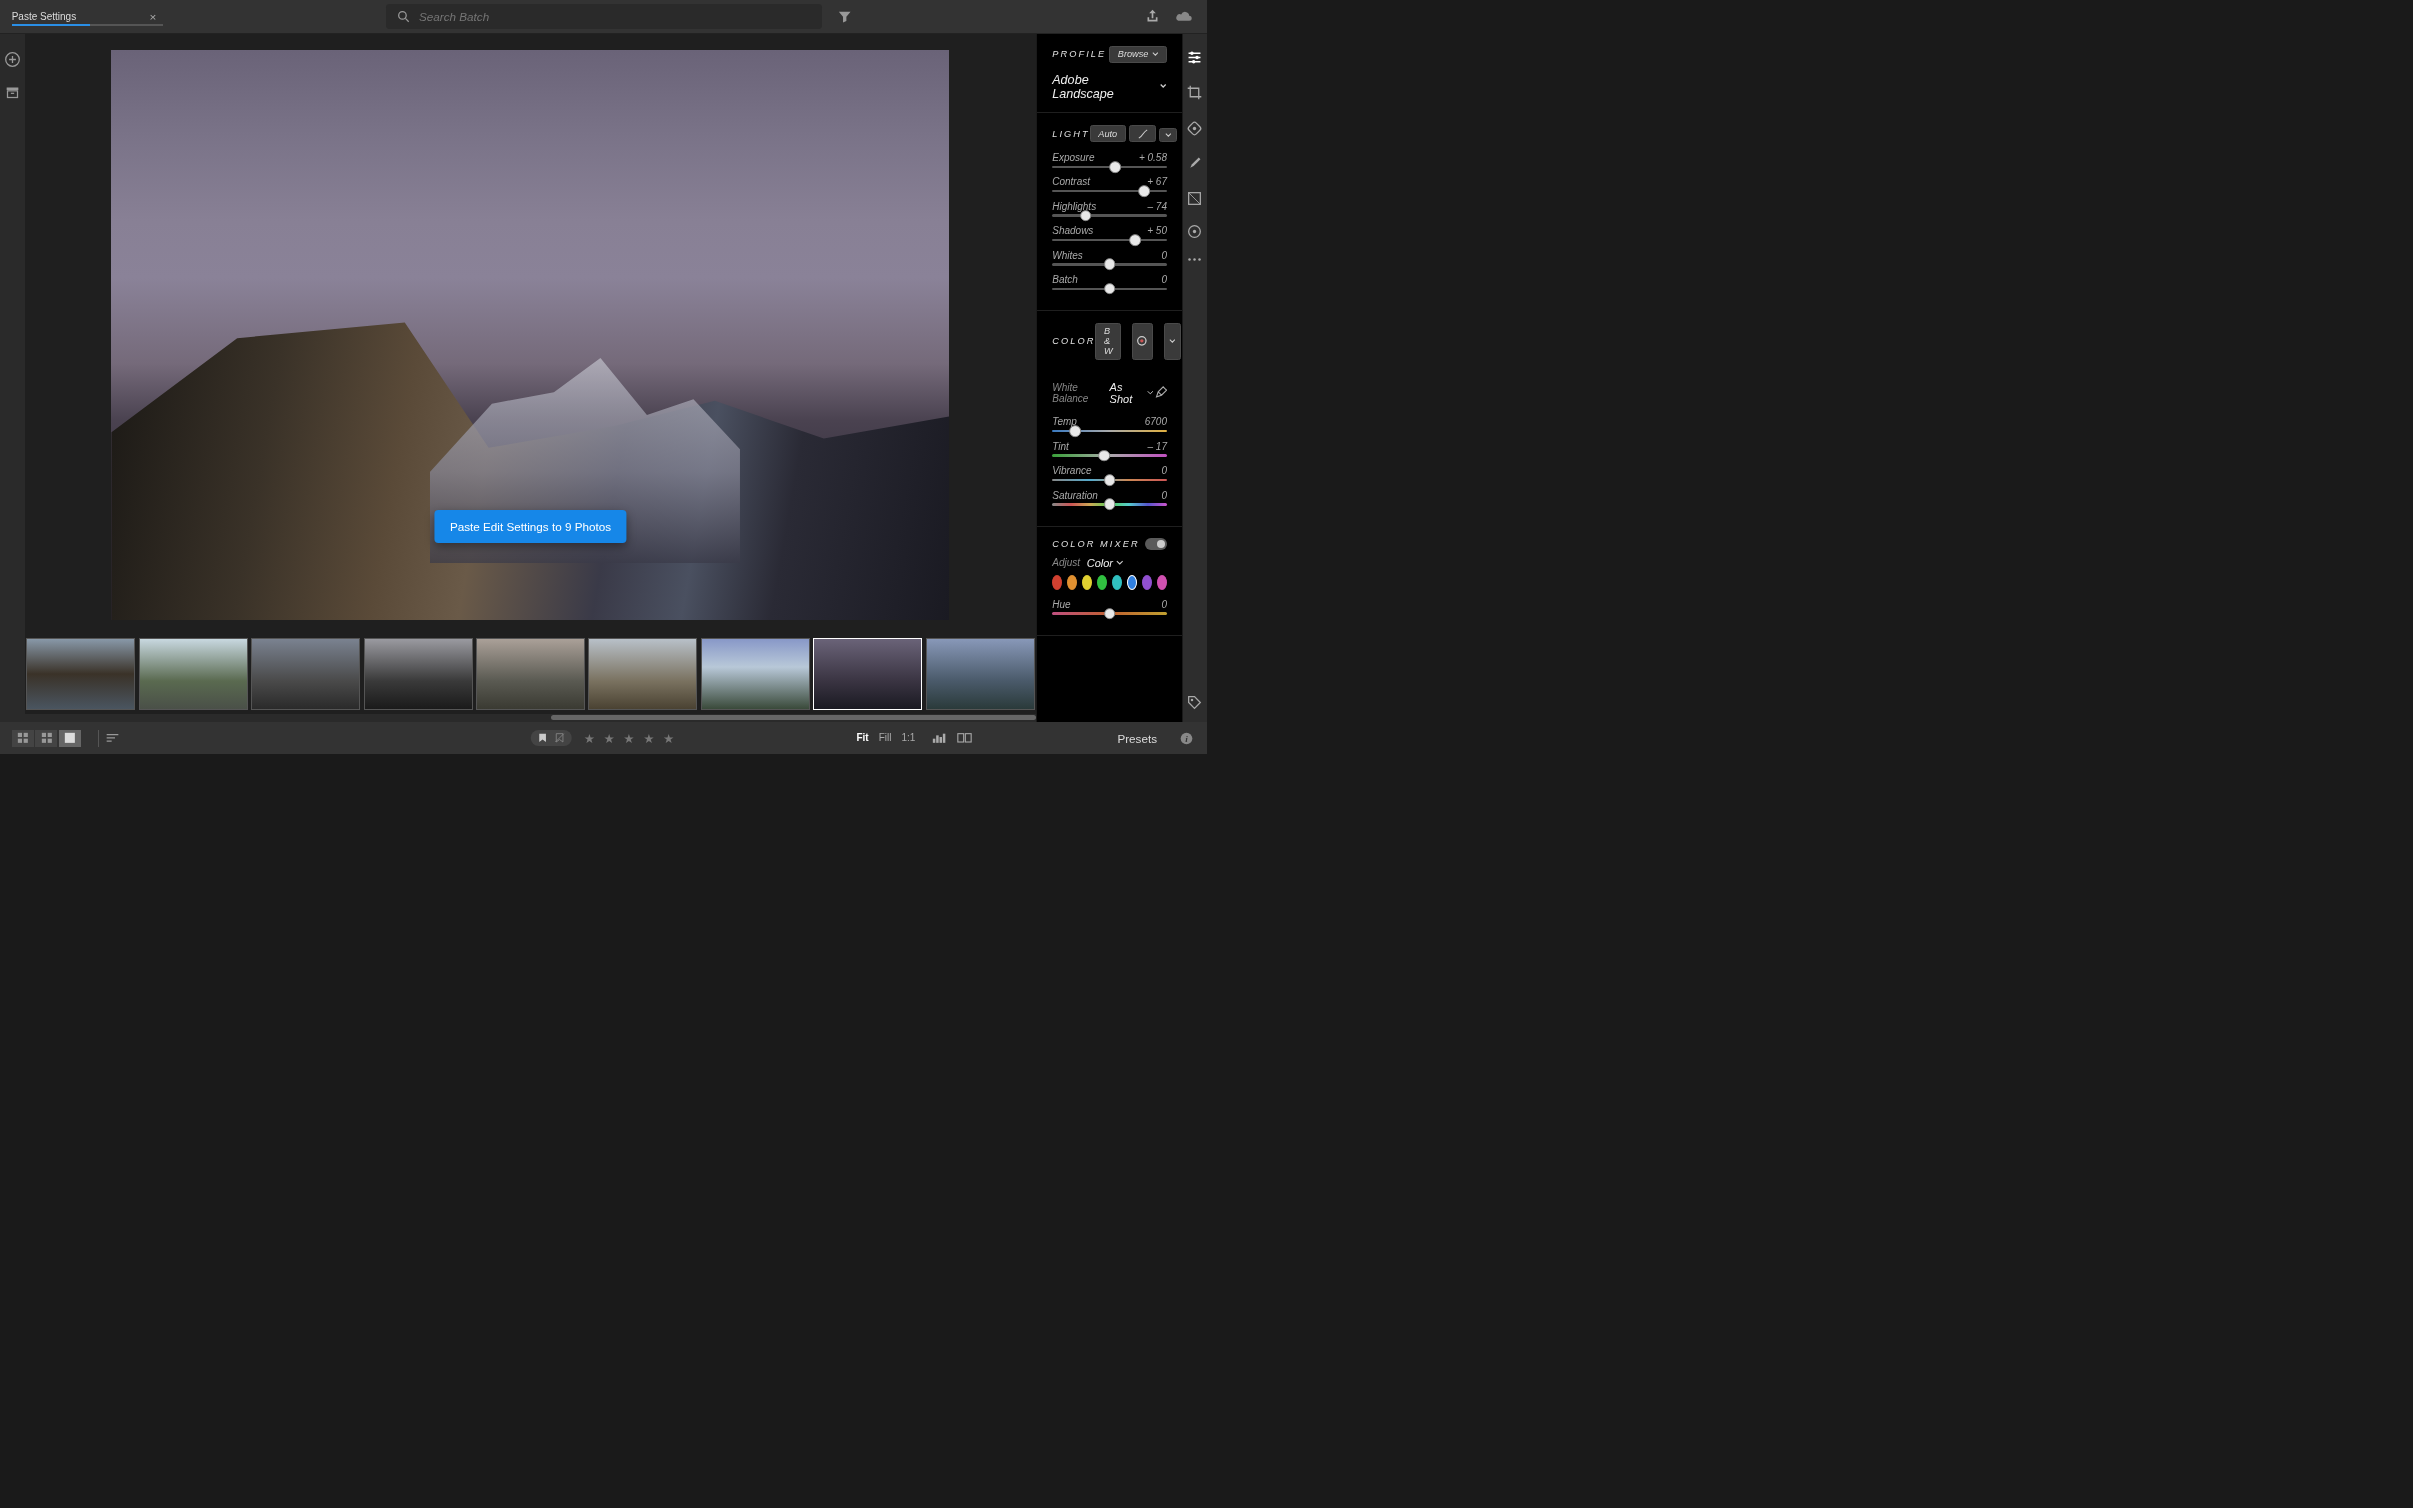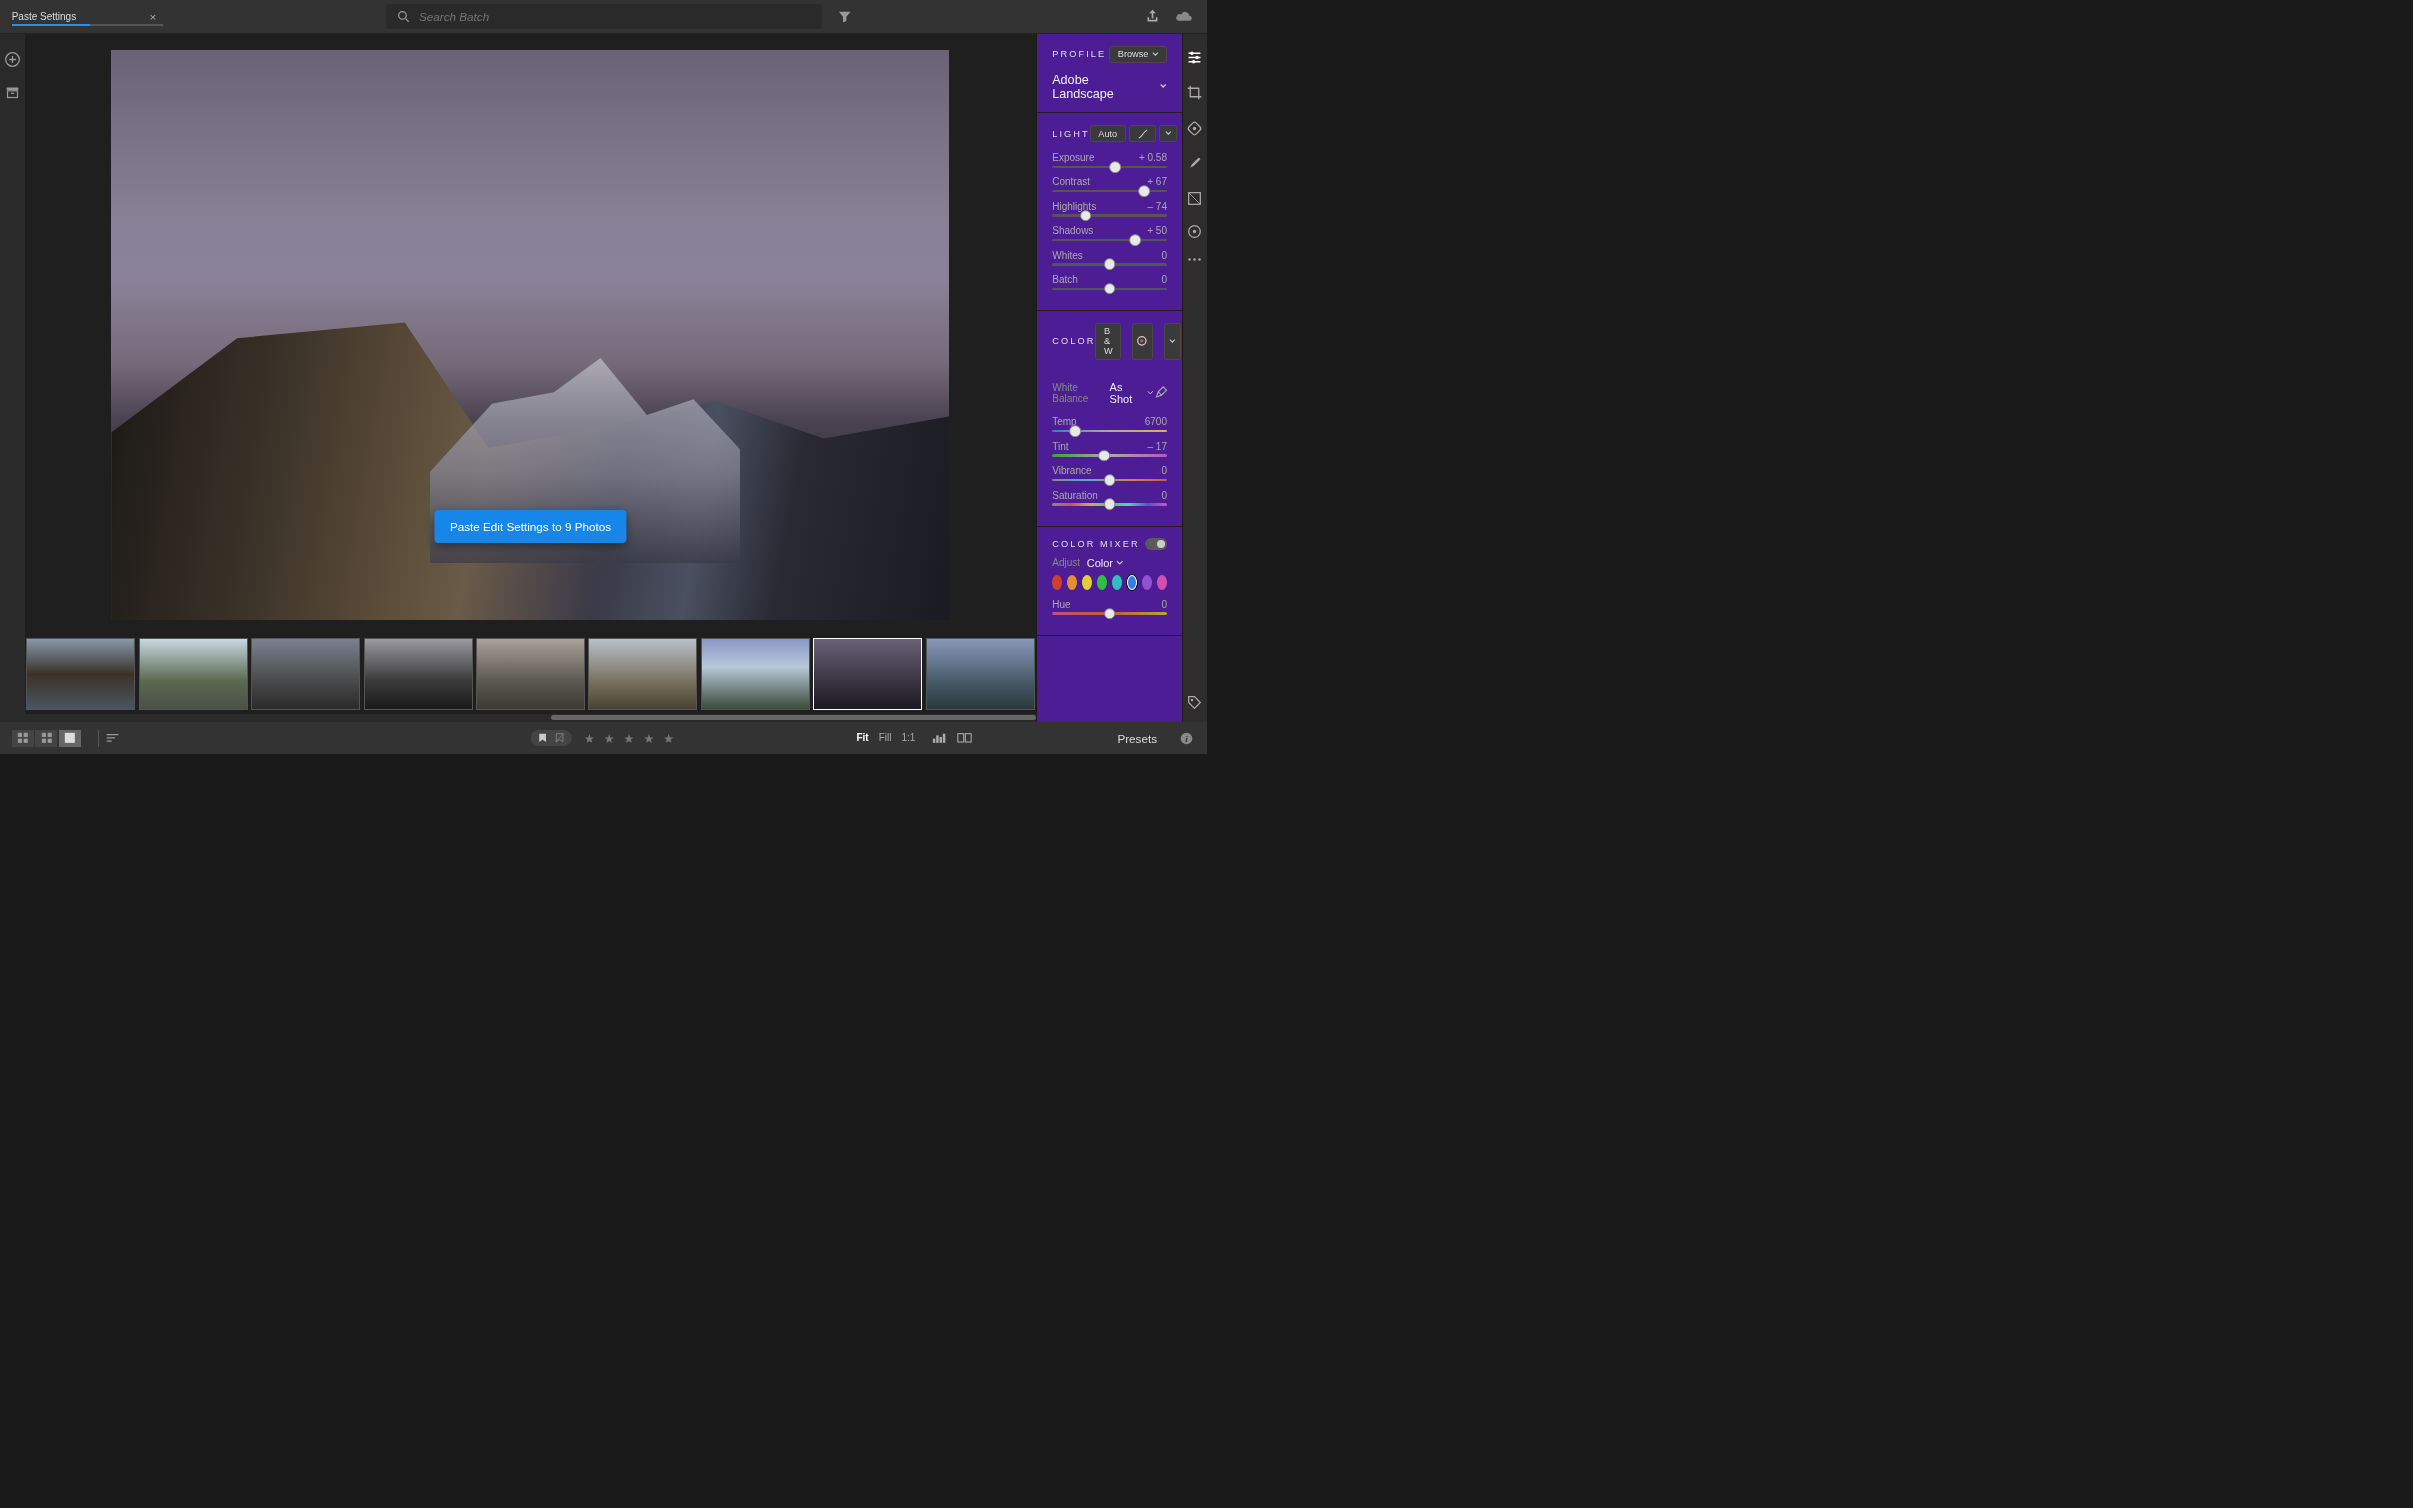--- a/index.html
+++ b/index.html
@@ -202,24 +202,25 @@
   width: 48%;
   height: 5px;
   top: 1.7px;
   background: #666;
   border-radius: 2.5px;
 }
 
 
 .rightpanel {
   width: 206px;
-  background: #4c1d95;
+  background: #000000;
   overflow-y: auto;
   border-left: 0.8px solid #1a1a1a;
   padding-bottom: 8.4px;
+  font-style: italic;
 }
 .rightpanel::-webkit-scrollbar { width: 5px; }
 .rightpanel::-webkit-scrollbar-thumb { background: #555; }
 
 .section {
   border-bottom: 0.8px solid #1f1f1f;
   padding: 11.7px 15px;
 }
 .section-header {
   display: flex;
@@ -471,21 +472,21 @@
         <span>Adobe Landscape</span>
         <svg width="8.4" height="8.4" viewBox="0 0 10 10">
             <path d="M2 3l3 3 3-3" fill="none" stroke="#ccc" stroke-width="1.5"></path>
           </svg>
       </div>
     </div>
 
     <div class="section">
       <div class="section-header">
         <span class="section-title">LIGHT</span>
-        <div style="display:flex;gap:3.4px;">
+        <div style="display:flex;gap:3.4px;align-items:flex-end;">
           <span class="pill">Auto</span>
           <span class="pill">
             <svg width="10" height="10" viewBox="0 0 12 12">
                 <path d="M1 11 Q4 9 6 6 T11 1" fill="none" stroke="#ccc" stroke-width="1.3"></path>
               </svg>
           </span>
           <span class="pill" style="padding:2.5px 4.2px">
             <svg width="6.7" height="6.7" viewBox="0 0 8 8">
                 <path d="M1 2l3 3 3-3" fill="none" stroke="#ccc" stroke-width="1.2"></path>
               </svg>

